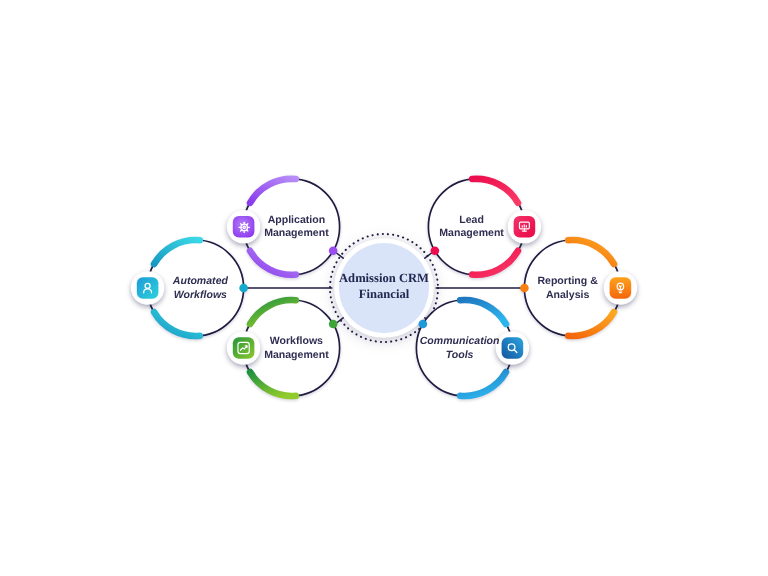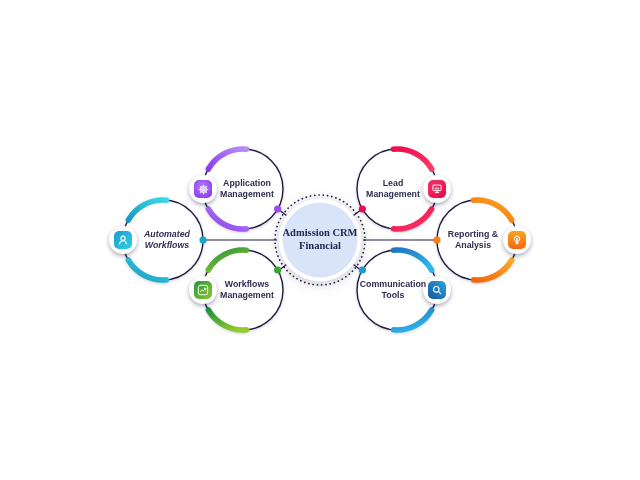--- a/index.html
+++ b/index.html
@@ -9,21 +9,21 @@
   
   #lines{left:0;top:0;}
   
   .node{width:110px;height:110px;}
   .node > svg.ring{position:absolute;left:0;top:0;
         filter:drop-shadow(0 1.5px 1.5px rgba(35,33,80,0.22));}
   .n-auto{left:108px;top:185px;font-style:italic;}
   .n-app{left:188px;top:134px;}
   .n-fin{left:188px;top:235px;}
   .n-lead{left:342px;top:134px;}
-  .n-comm{left:342px;top:235px;}
+  .n-comm{left:332px;top:235px;font-style:italic;}
   .n-rep{left:422px;top:185px;}
   .label{position:absolute;left:0;top:0;width:110px;height:110px;
          display:flex;align-items:center;justify-content:center;text-align:center;
          font-size:8.8px;font-weight:bold;color:#2f2e52;line-height:1.3;
          white-space:pre-line;box-sizing:border-box;pointer-events:none;}
   .badge-left  .label{padding-left:23px;padding-right:15px;}
   .badge-right .label{padding-right:23px;padding-left:15px;}
   .badge{position:absolute;width:28px;height:28px;border-radius:50%;background:#fff;
          box-shadow:0 2px 4px rgba(35,33,80,0.38);
          display:flex;align-items:center;justify-content:center;}

